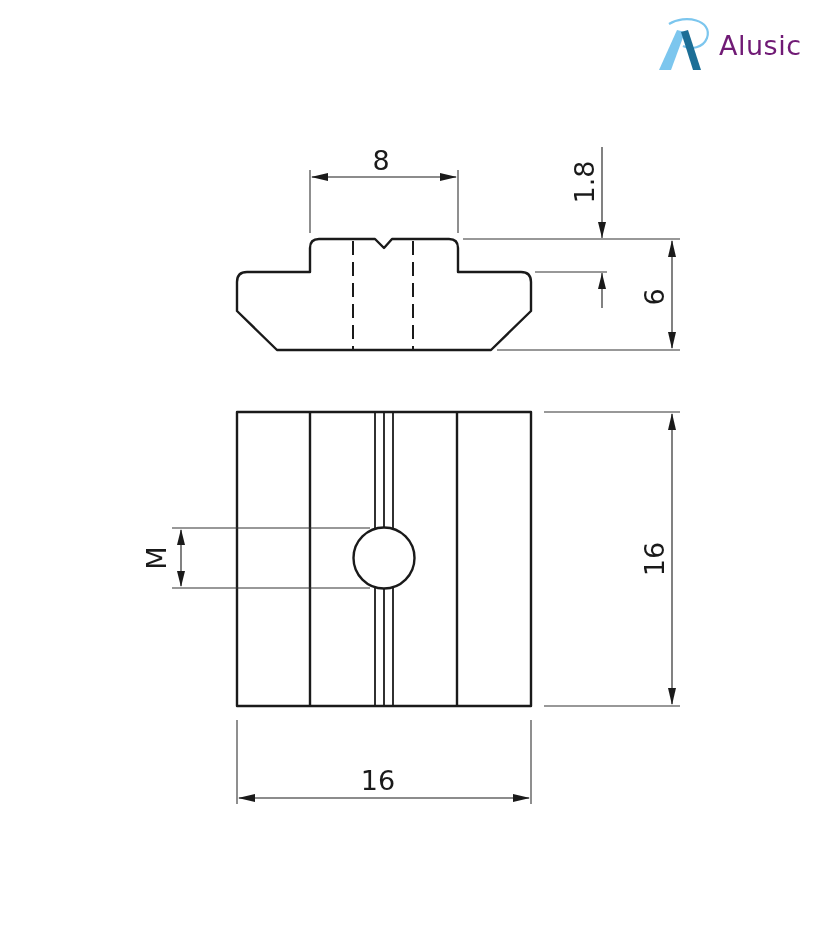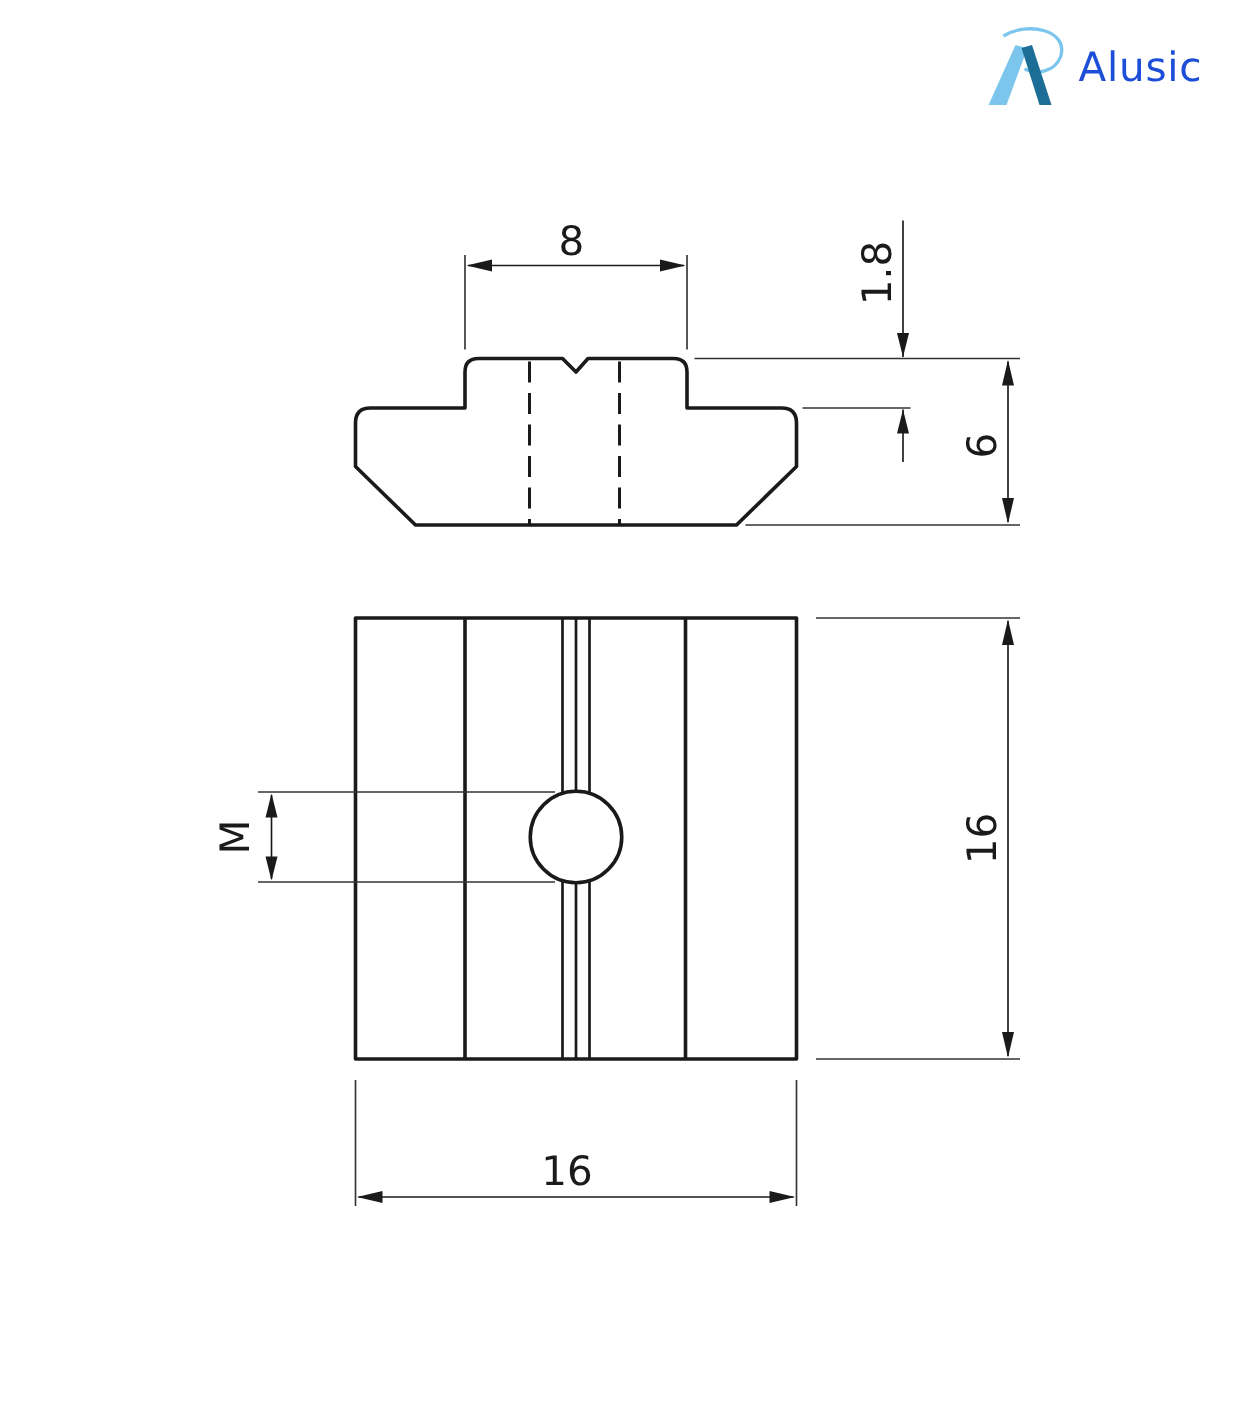--- a/index.html
+++ b/index.html
@@ -1,18 +1,18 @@
 <!DOCTYPE html>
 <html><head>
   <meta charset="utf-8">
   <style>
     html, body { margin: 0; padding: 0; background: #ffffff; }
     body { width: 824px; height: 950px; position: relative; overflow: hidden; font-family: "DejaVu Sans", sans-serif; }
     #logo { position: absolute; left: 655px; top: 16px; width: 160px; height: 58px; }
-    #logo .brand { position: absolute; left: 64px; top: 14px; font-family: "DejaVu Sans", sans-serif; font-size: 27px; color: #1d4ed8; letter-spacing: 0.5px; }
+    #logo .brand { position: absolute; left: 64px; top: 14px; font-family: "DejaVu Sans", sans-serif; font-size: 27px; color: #701a75; letter-spacing: 0.5px; }
     #drawing { position: absolute; left: 0; top: 0; }
     .outline { stroke: #1a1a1a; stroke-width: 2.4; fill: none; stroke-linejoin: round; }
     .thin { stroke: #1a1a1a; stroke-width: 1.1; fill: none; }
     .ext { stroke: #333; stroke-width: 1.1; fill: none; }
     .dash { stroke: #1a1a1a; stroke-width: 2; fill: none; stroke-dasharray: 14 7; }
     .dimtext { font-family: "DejaVu Sans", sans-serif; font-size: 27px; fill: #1a1a1a; }
     .arrow { fill: #1a1a1a; }
   </style>
 </head>
 <body>

